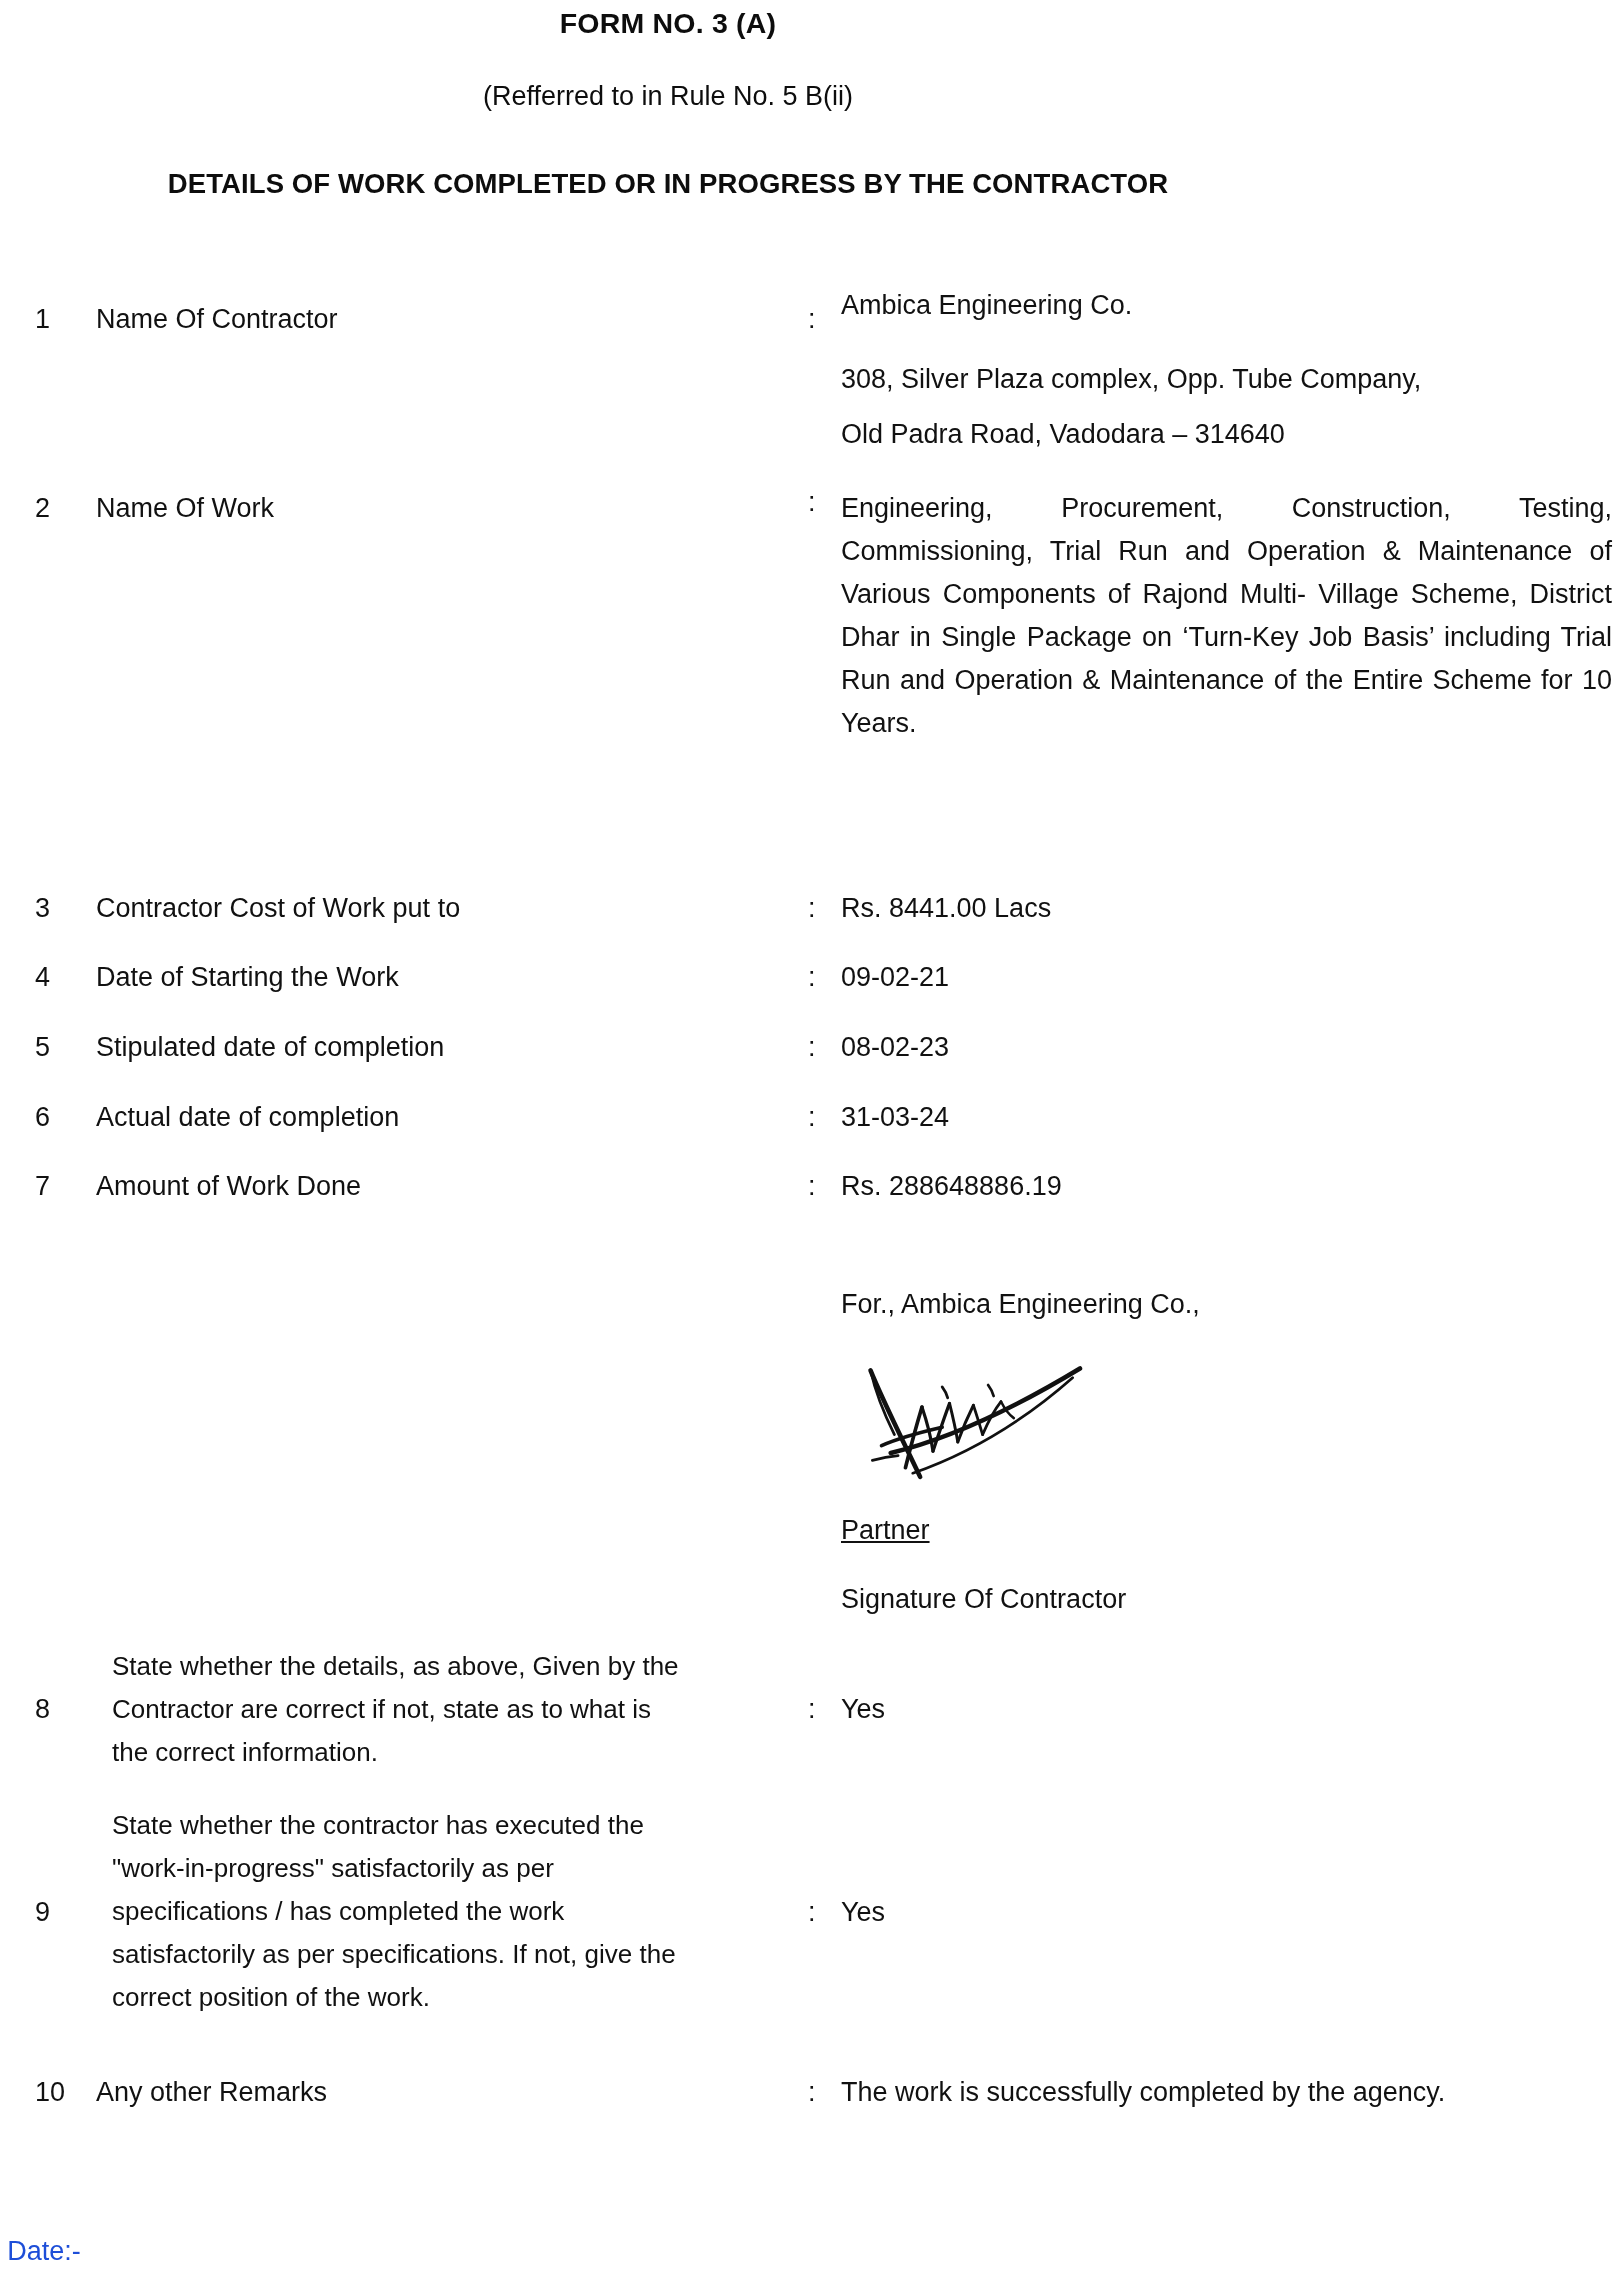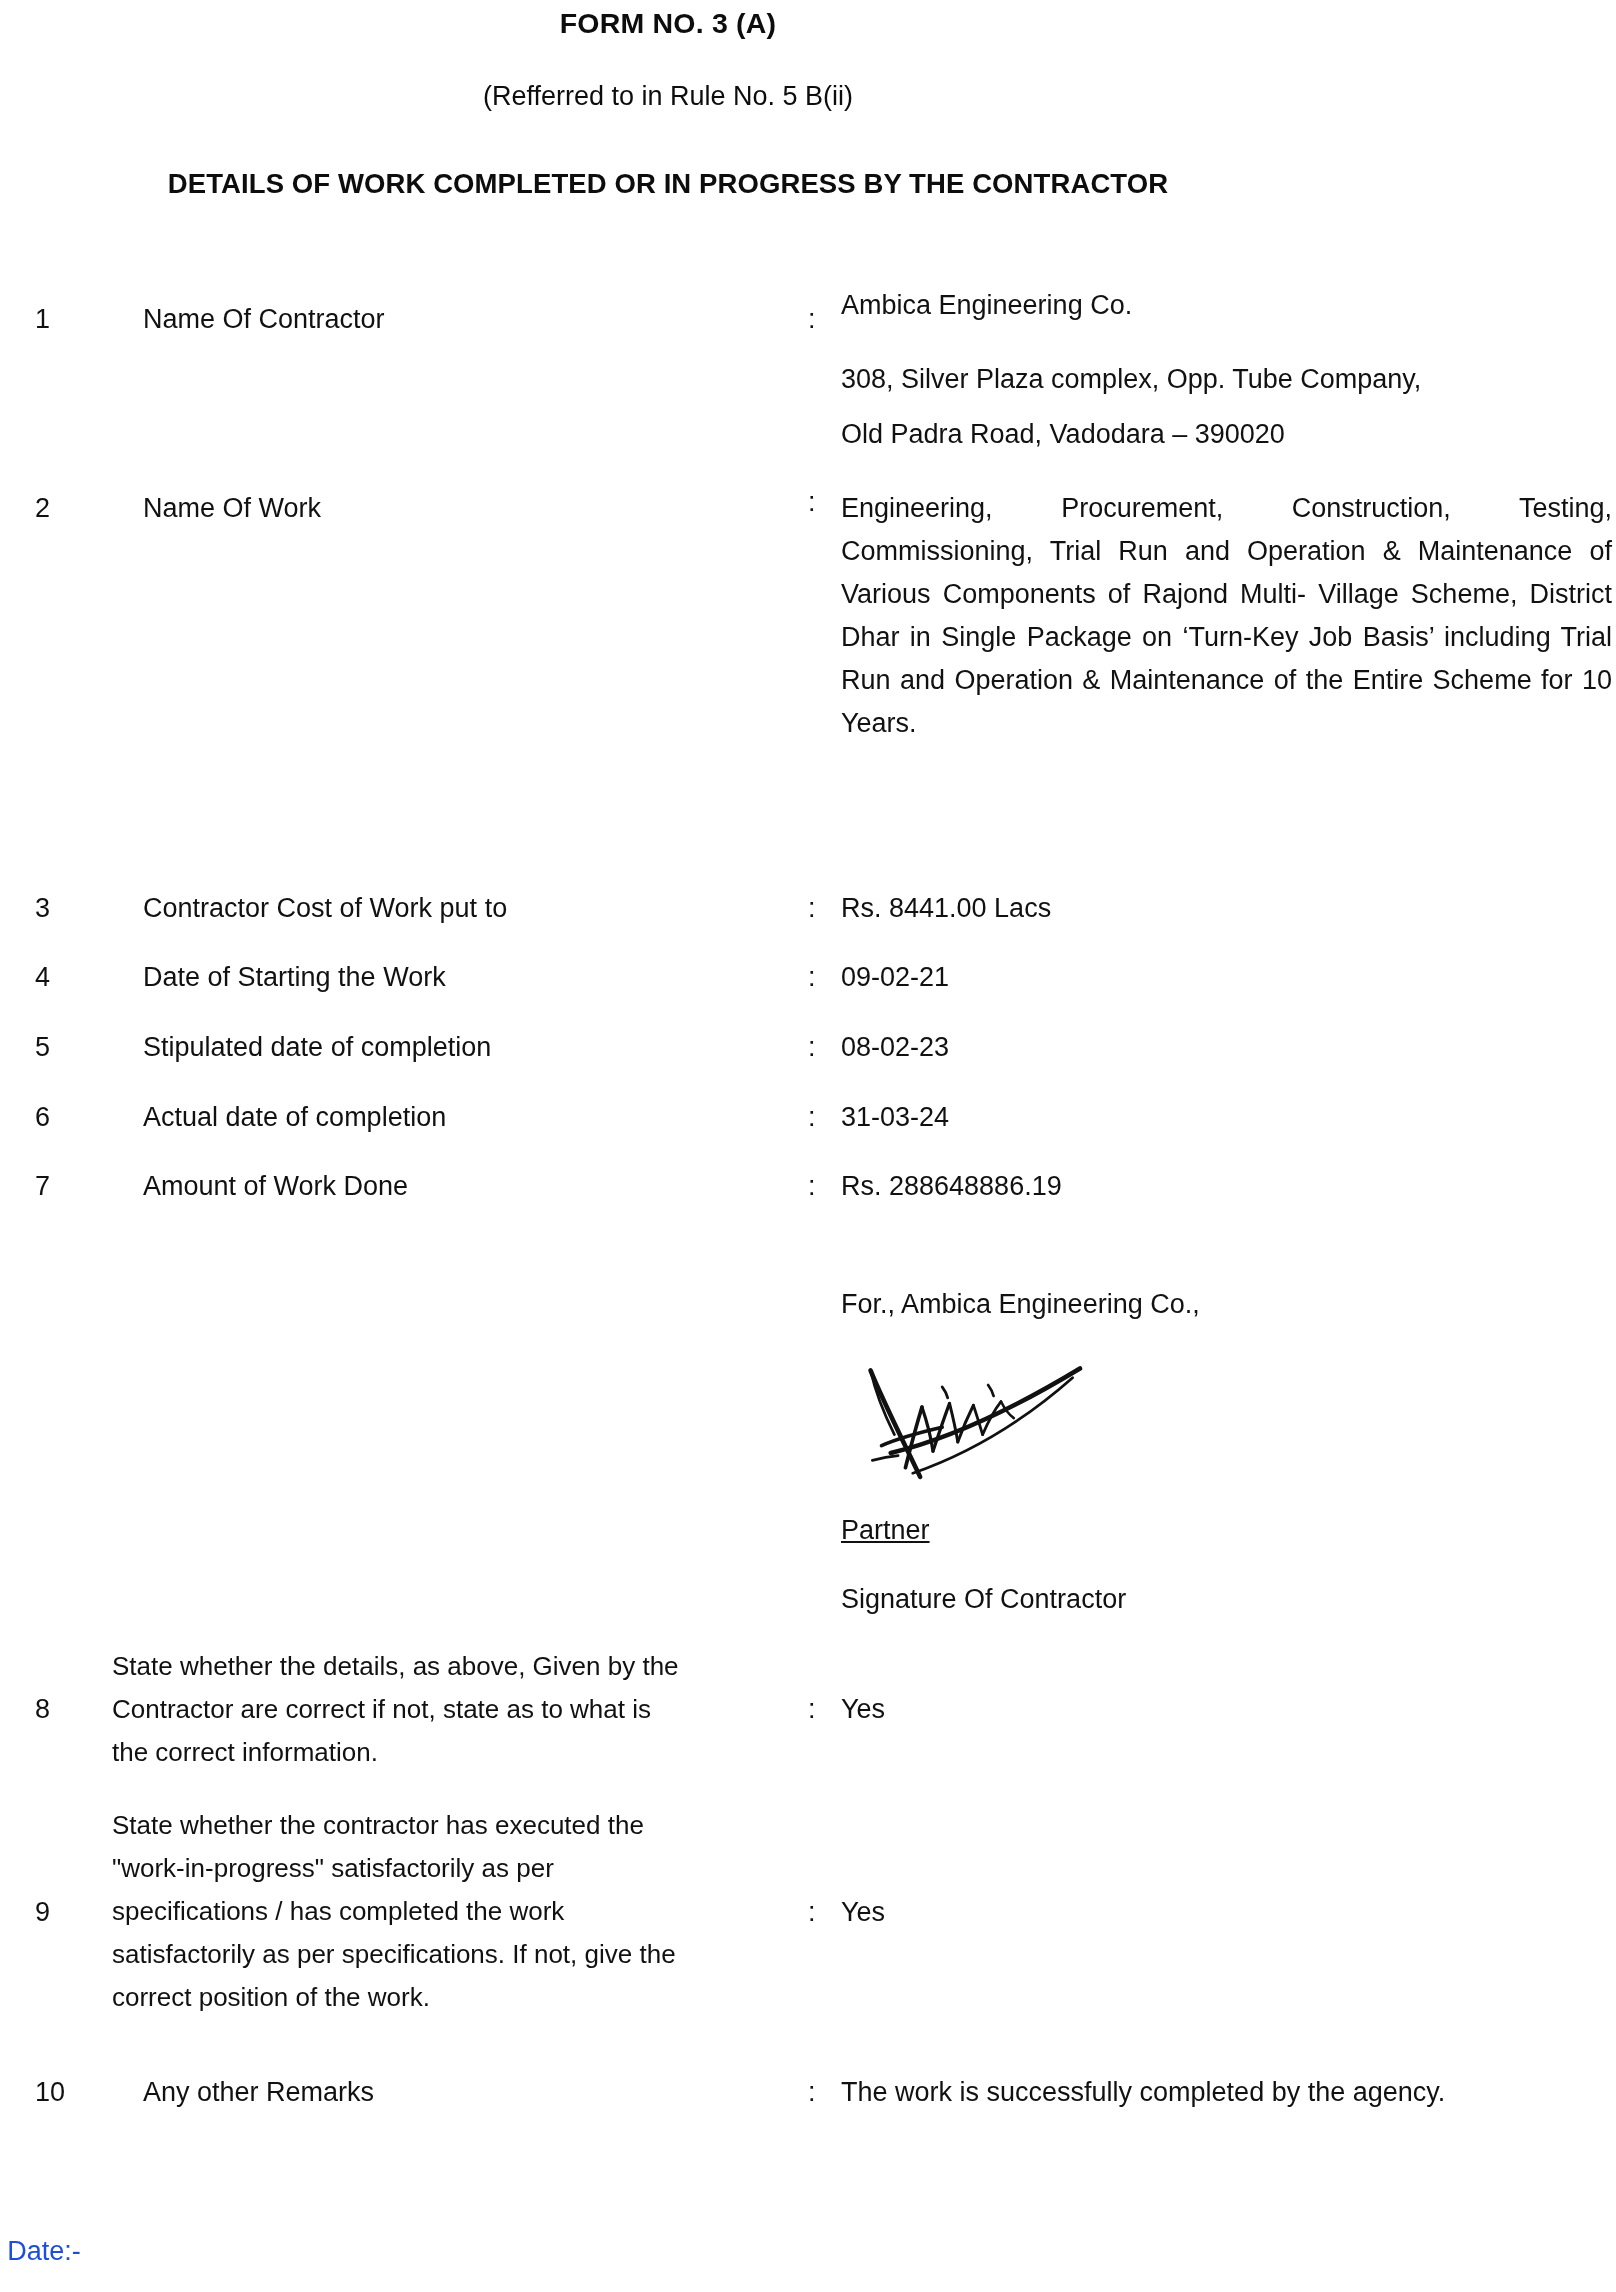--- a/index.html
+++ b/index.html
@@ -51,21 +51,20 @@
     line-height: 42px;
     color: #111111;
   }
   .label {
     position: absolute;
     left: 96px;
     font-size: 27px;
     line-height: 42px;
     color: #111111;
     white-space: pre-line;
-    margin-left: 47px;
   }
   .colon {
     position: absolute;
     left: 808px;
     font-size: 27px;
     line-height: 42px;
     color: #111111;
   }
   .value {
     position: absolute;
@@ -160,21 +159,21 @@
 
   <div class="hdr hdr-form">FORM NO. 3 (A)</div>
   <div class="hdr hdr-rule">(Refferred to in Rule No. 5 B(ii)</div>
   <div class="hdr hdr-details">DETAILS OF WORK COMPLETED OR IN PROGRESS BY THE CONTRACTOR</div>
 
   <div class="num" style="top:298px">1</div>
   <div class="label" style="top:298px">Name Of Contractor</div>
   <div class="colon" style="top:298px">:</div>
   <div class="value" style="top:284px">Ambica Engineering Co.</div>
   <div class="addr" style="top:358px">308, Silver Plaza complex, Opp. Tube Company,</div>
-  <div class="addr" style="top:413px">Old Padra Road, Vadodara – 390020</div>
+  <div class="addr" style="top:413px">Old Padra Road, Vadodara – 314640</div>
 
   <div class="num" style="top:487px">2</div>
   <div class="label" style="top:487px">Name Of Work</div>
   <div class="colon" style="top:481px">:</div>
   <div class="para" style="top:487px">Engineering, Procurement, Construction, Testing, Commissioning, Trial Run and Operation &amp; Maintenance of Various Components of Rajond Multi- Village Scheme, District Dhar in Single Package on ‘Turn-Key Job Basis’ including Trial Run and Operation &amp; Maintenance of the Entire Scheme for 10 Years.</div>
 
   <div class="num" style="top:887px">3</div>
   <div class="label" style="top:887px">Contractor Cost of Work put to</div>
   <div class="colon" style="top:887px">:</div>
   <div class="value" style="top:887px">Rs. 8441.00 Lacs</div>

